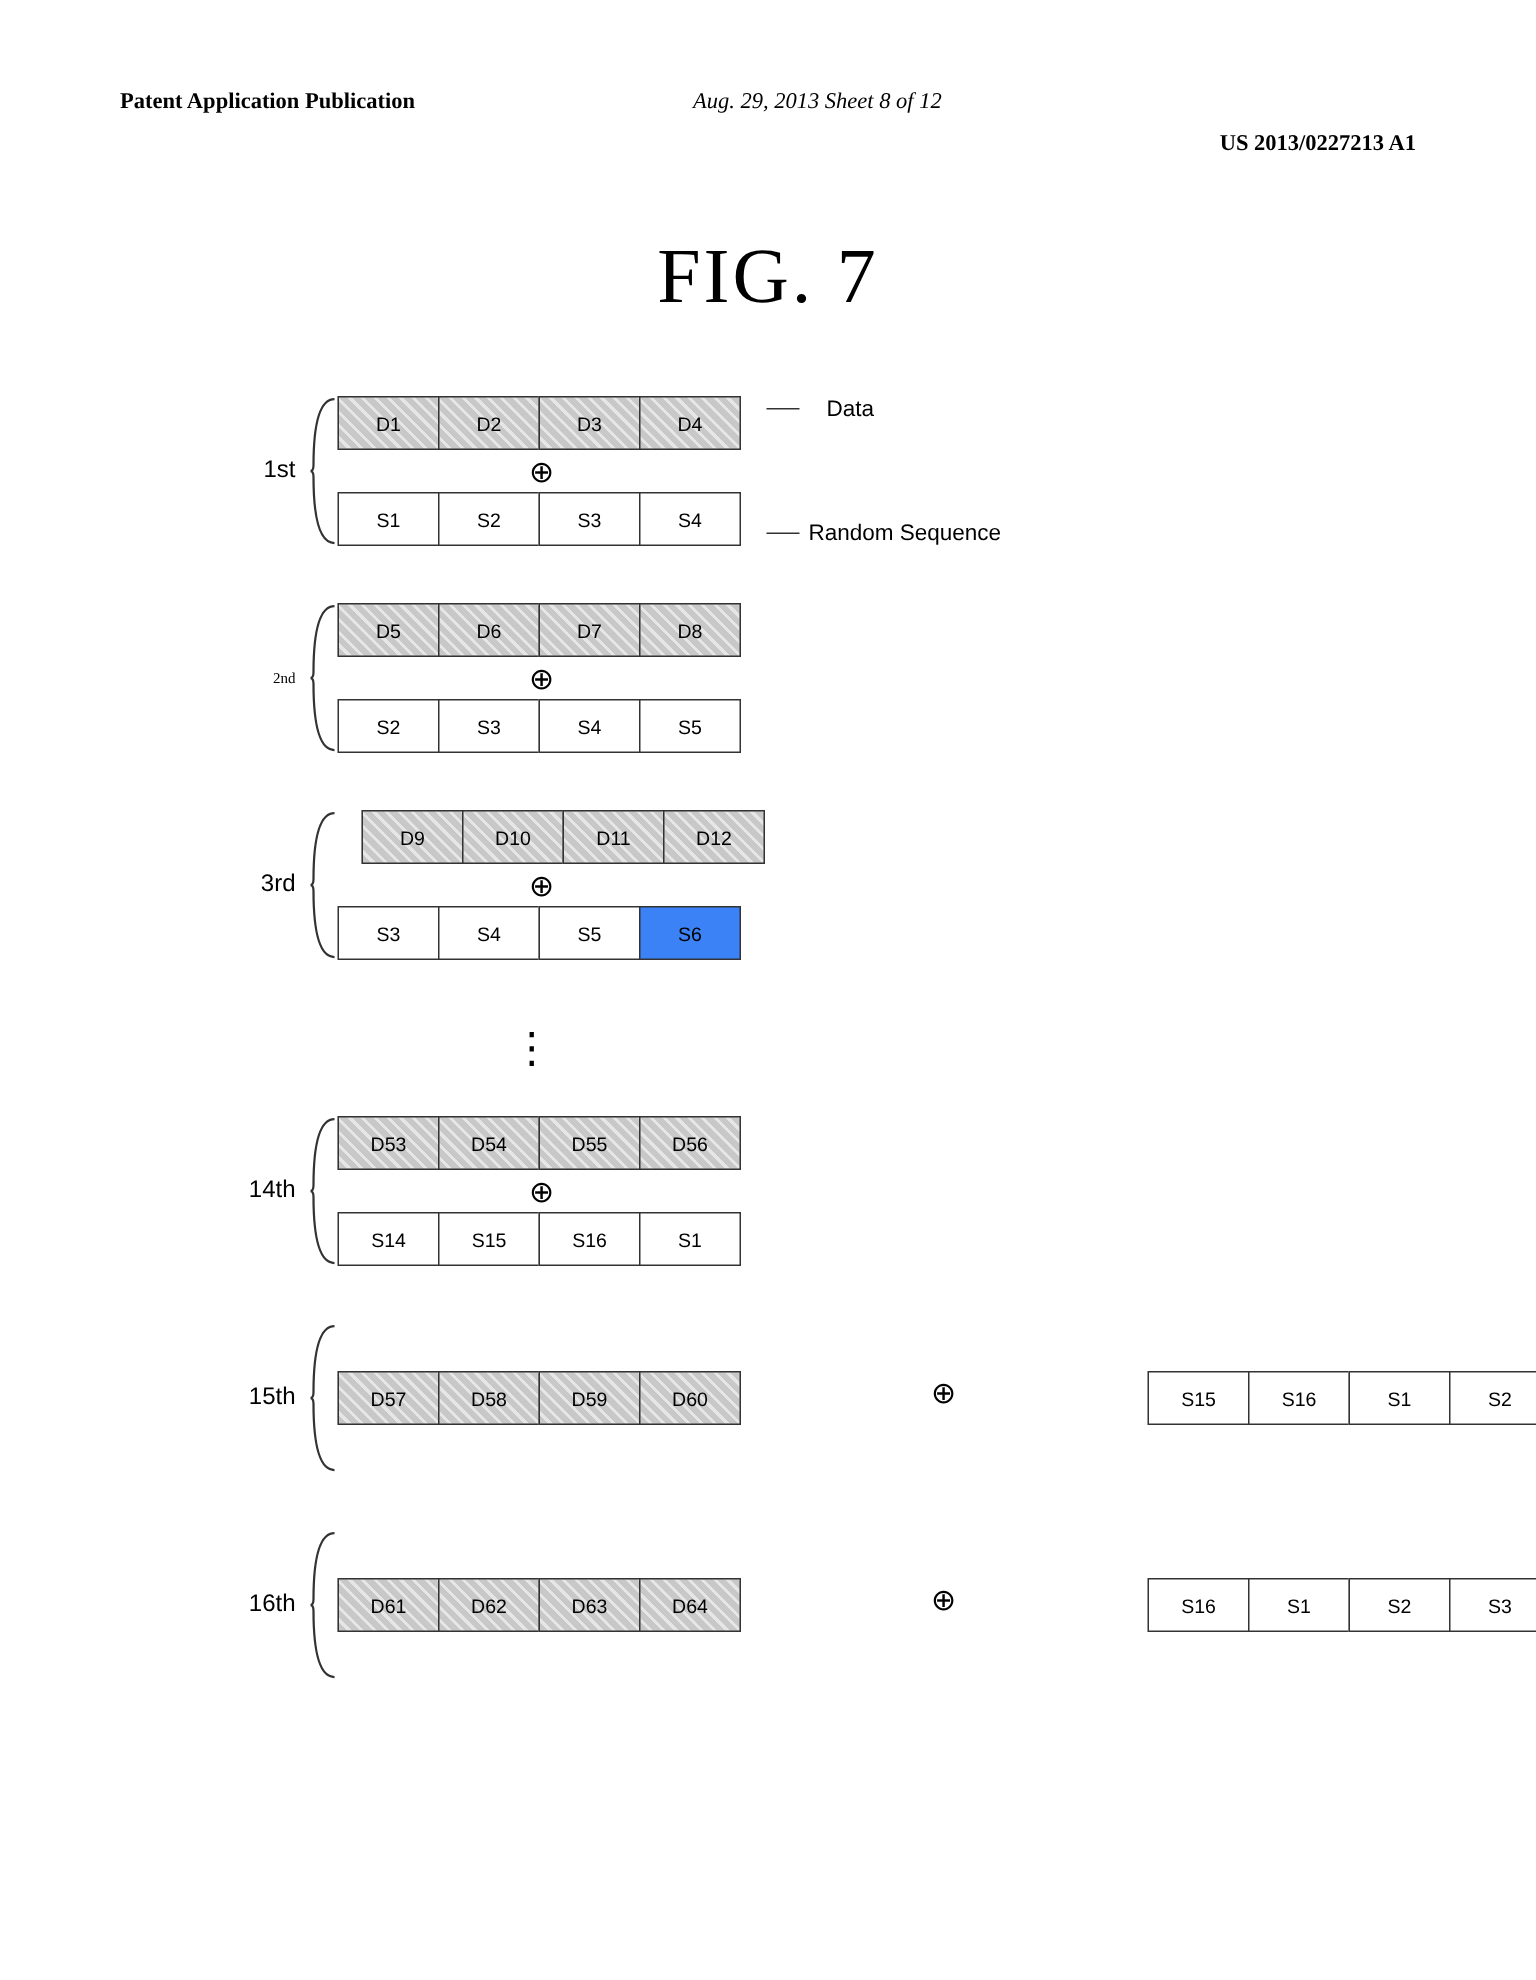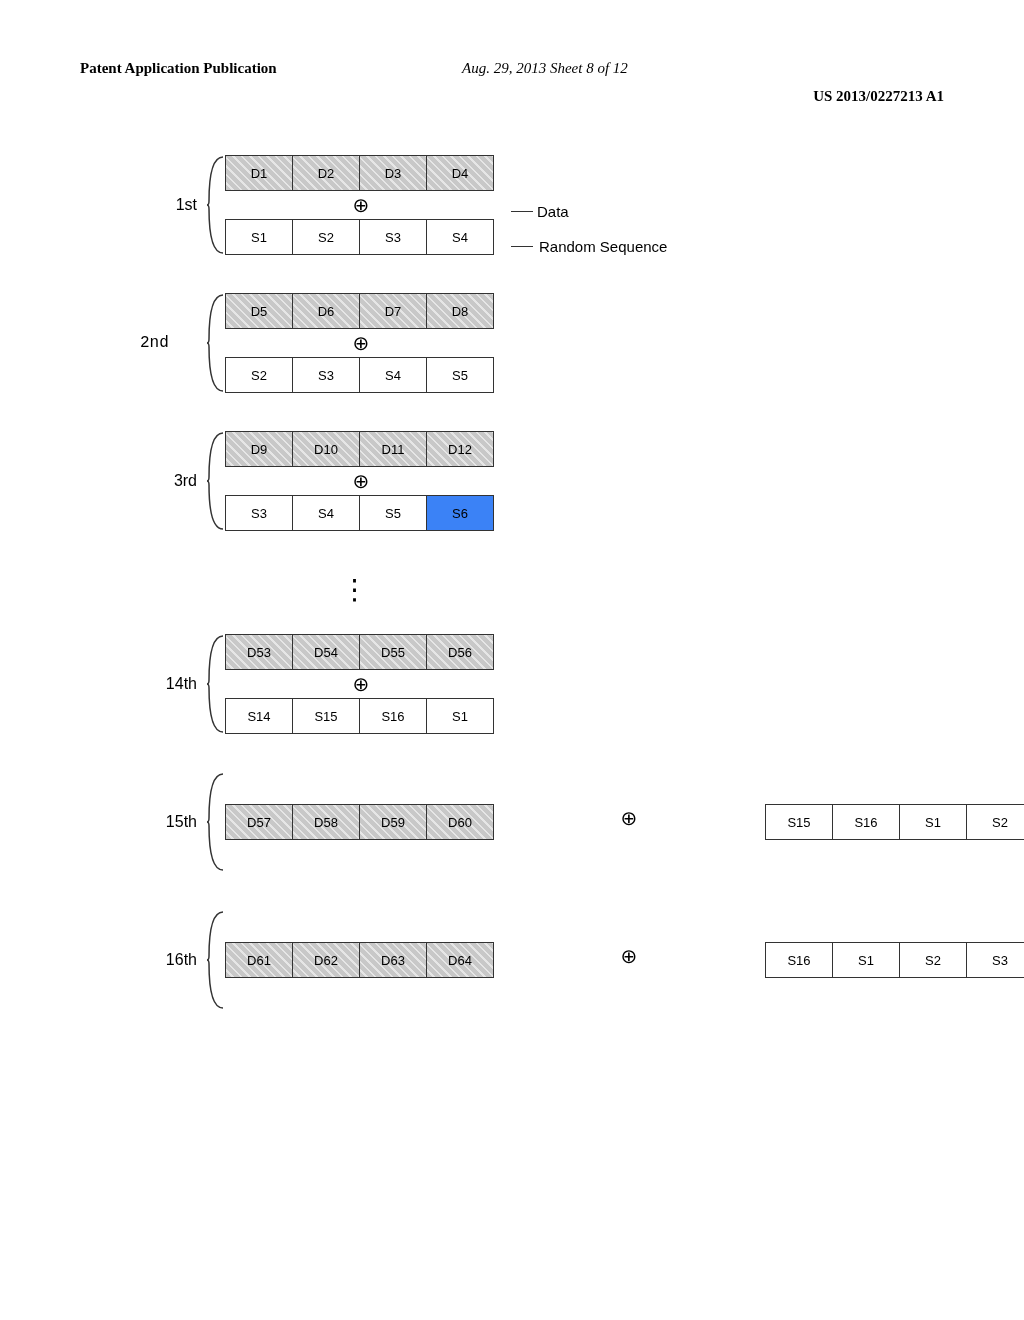--- a/index.html
+++ b/index.html
@@ -65,20 +65,21 @@
 <body>
 
 <div class="page">
 
   <div class="header">
     <div class="header-left">Patent Application Publication</div>
     <div class="header-center">Aug. 29, 2013  Sheet 8 of 12</div>
     <div class="header-right">US 2013/0227213 A1</div>
   </div>
 
+  <div class="fig-title">FIG. 7</div>
 
   <div class="diagram-area" id="diagram-area">
 
   <div style="display: flex; align-items: center; margin-bottom: 18px;">
         <div style="width: 65px; text-align: right; padding-right: 8px; font-size: 16px; font-family: Arial, sans-serif;">1st</div>
         <svg width="20" height="100" viewBox="0 0 20 100">
           <path d="M18,2 Q4,2 4,46 Q4,50 2,50 Q4,50 4,54 Q4,98 18,98" fill="none" stroke="#333" stroke-width="1.5"></path>
         </svg>
         <div style="display: flex; flex-direction: column;">
           <div style="display: flex;">
@@ -89,32 +90,32 @@
           </div>
           <div style="display: flex; align-items: center; justify-content: center; width: 272px; height: 28px; font-size: 20px;">⊕</div>
           <div style="display: flex;">
             <div style="width: 68px; height: 36px; border: 1.5px solid rgb(51, 51, 51); display: flex; align-items: center; justify-content: center; font-size: 13px; font-family: Arial, sans-serif; background: rgb(255, 255, 255); margin-right: -1px;">S1</div>
             <div style="width: 68px; height: 36px; border: 1.5px solid rgb(51, 51, 51); display: flex; align-items: center; justify-content: center; font-size: 13px; font-family: Arial, sans-serif; background: rgb(255, 255, 255); margin-right: -1px;">S2</div>
             <div style="width: 68px; height: 36px; border: 1.5px solid rgb(51, 51, 51); display: flex; align-items: center; justify-content: center; font-size: 13px; font-family: Arial, sans-serif; background: rgb(255, 255, 255); margin-right: -1px;">S3</div>
             <div style="width: 68px; height: 36px; border: 1.5px solid rgb(51, 51, 51); display: flex; align-items: center; justify-content: center; font-size: 13px; font-family: Arial, sans-serif; background: rgb(255, 255, 255); margin-right: -1px;">S4</div>
           </div>
         </div>
         <div style="display: flex; flex-direction: column; justify-content: space-between; height: 100px; margin-left: 14px;">
-          <div style="display: flex; align-items: center; gap: 4px; font-size: 15px; font-family: Arial, sans-serif; white-space: nowrap; margin-top: 48px;">
+          <div style="display: flex; align-items: center; gap: 18px; font-size: 15px; font-family: Arial, sans-serif; white-space: nowrap;">
             <div style="width: 22px; height: 1.5px; background: rgb(51, 51, 51); display: inline-block;"></div>
             <span>Data</span>
           </div>
           <div style="display: flex; align-items: center; gap: 6px; font-size: 15px; font-family: Arial, sans-serif; white-space: nowrap;">
             <div style="width: 22px; height: 1.5px; background: rgb(51, 51, 51); display: inline-block;"></div>
             <span>Random Sequence</span>
           </div>
         </div>
       </div>
       <div style="display: flex; align-items: center; margin-bottom: 18px;">
-        <div style="width: 65px; padding-right: 8px; font-size: 16px; font-family: Liberation Mono, monospace;">2nd</div>
+        <div style="width: 65px; text-align: right; padding-right: 8px; font-size: 10px; font-family: Liberation Serif, serif;">2nd</div>
         <svg width="20" height="100" viewBox="0 0 20 100">
           <path d="M18,2 Q4,2 4,46 Q4,50 2,50 Q4,50 4,54 Q4,98 18,98" fill="none" stroke="#333" stroke-width="1.5"></path>
         </svg>
         <div style="display: flex; flex-direction: column;">
           <div style="display: flex;">
             <div style="width: 68px; height: 36px; border: 1.5px solid rgb(51, 51, 51); display: flex; align-items: center; justify-content: center; font-size: 13px; font-family: Arial, sans-serif; background-color: rgb(200, 200, 200); background-image: repeating-linear-gradient(45deg, transparent, transparent 4px, rgba(255, 255, 255, 0.55) 4px, rgba(255, 255, 255, 0.55) 6px); margin-right: -1px;">D5</div>
             <div style="width: 68px; height: 36px; border: 1.5px solid rgb(51, 51, 51); display: flex; align-items: center; justify-content: center; font-size: 13px; font-family: Arial, sans-serif; background-color: rgb(200, 200, 200); background-image: repeating-linear-gradient(45deg, transparent, transparent 4px, rgba(255, 255, 255, 0.55) 4px, rgba(255, 255, 255, 0.55) 6px); margin-right: -1px;">D6</div>
             <div style="width: 68px; height: 36px; border: 1.5px solid rgb(51, 51, 51); display: flex; align-items: center; justify-content: center; font-size: 13px; font-family: Arial, sans-serif; background-color: rgb(200, 200, 200); background-image: repeating-linear-gradient(45deg, transparent, transparent 4px, rgba(255, 255, 255, 0.55) 4px, rgba(255, 255, 255, 0.55) 6px); margin-right: -1px;">D7</div>
             <div style="width: 68px; height: 36px; border: 1.5px solid rgb(51, 51, 51); display: flex; align-items: center; justify-content: center; font-size: 13px; font-family: Arial, sans-serif; background-color: rgb(200, 200, 200); background-image: repeating-linear-gradient(45deg, transparent, transparent 4px, rgba(255, 255, 255, 0.55) 4px, rgba(255, 255, 255, 0.55) 6px); margin-right: -1px;">D8</div>
           </div>
@@ -126,21 +127,21 @@
             <div style="width: 68px; height: 36px; border: 1.5px solid rgb(51, 51, 51); display: flex; align-items: center; justify-content: center; font-size: 13px; font-family: Arial, sans-serif; background: rgb(255, 255, 255); margin-right: -1px;">S5</div>
           </div>
         </div>
       </div>
       <div style="display: flex; align-items: center; margin-bottom: 18px;">
         <div style="width: 65px; text-align: right; padding-right: 8px; font-size: 16px; font-family: Arial, sans-serif;">3rd</div>
         <svg width="20" height="100" viewBox="0 0 20 100">
           <path d="M18,2 Q4,2 4,46 Q4,50 2,50 Q4,50 4,54 Q4,98 18,98" fill="none" stroke="#333" stroke-width="1.5"></path>
         </svg>
         <div style="display: flex; flex-direction: column;">
-          <div style="display: flex;">
+          <div style="display: flex; margin-left: 16px;">
             <div style="width: 68px; height: 36px; border: 1.5px solid rgb(51, 51, 51); display: flex; align-items: center; justify-content: center; font-size: 13px; font-family: Arial, sans-serif; background-color: rgb(200, 200, 200); background-image: repeating-linear-gradient(45deg, transparent, transparent 4px, rgba(255, 255, 255, 0.55) 4px, rgba(255, 255, 255, 0.55) 6px); margin-right: -1px;">D9</div>
             <div style="width: 68px; height: 36px; border: 1.5px solid rgb(51, 51, 51); display: flex; align-items: center; justify-content: center; font-size: 13px; font-family: Arial, sans-serif; background-color: rgb(200, 200, 200); background-image: repeating-linear-gradient(45deg, transparent, transparent 4px, rgba(255, 255, 255, 0.55) 4px, rgba(255, 255, 255, 0.55) 6px); margin-right: -1px;">D10</div>
             <div style="width: 68px; height: 36px; border: 1.5px solid rgb(51, 51, 51); display: flex; align-items: center; justify-content: center; font-size: 13px; font-family: Arial, sans-serif; background-color: rgb(200, 200, 200); background-image: repeating-linear-gradient(45deg, transparent, transparent 4px, rgba(255, 255, 255, 0.55) 4px, rgba(255, 255, 255, 0.55) 6px); margin-right: -1px;">D11</div>
             <div style="width: 68px; height: 36px; border: 1.5px solid rgb(51, 51, 51); display: flex; align-items: center; justify-content: center; font-size: 13px; font-family: Arial, sans-serif; background-color: rgb(200, 200, 200); background-image: repeating-linear-gradient(45deg, transparent, transparent 4px, rgba(255, 255, 255, 0.55) 4px, rgba(255, 255, 255, 0.55) 6px); margin-right: -1px;">D12</div>
           </div>
           <div style="display: flex; align-items: center; justify-content: center; width: 272px; height: 28px; font-size: 20px;">⊕</div>
           <div style="display: flex;">
             <div style="width: 68px; height: 36px; border: 1.5px solid rgb(51, 51, 51); display: flex; align-items: center; justify-content: center; font-size: 13px; font-family: Arial, sans-serif; background: rgb(255, 255, 255); margin-right: -1px;">S3</div>
             <div style="width: 68px; height: 36px; border: 1.5px solid rgb(51, 51, 51); display: flex; align-items: center; justify-content: center; font-size: 13px; font-family: Arial, sans-serif; background: rgb(255, 255, 255); margin-right: -1px;">S4</div>
             <div style="width: 68px; height: 36px; border: 1.5px solid rgb(51, 51, 51); display: flex; align-items: center; justify-content: center; font-size: 13px; font-family: Arial, sans-serif; background: rgb(255, 255, 255); margin-right: -1px;">S5</div>

